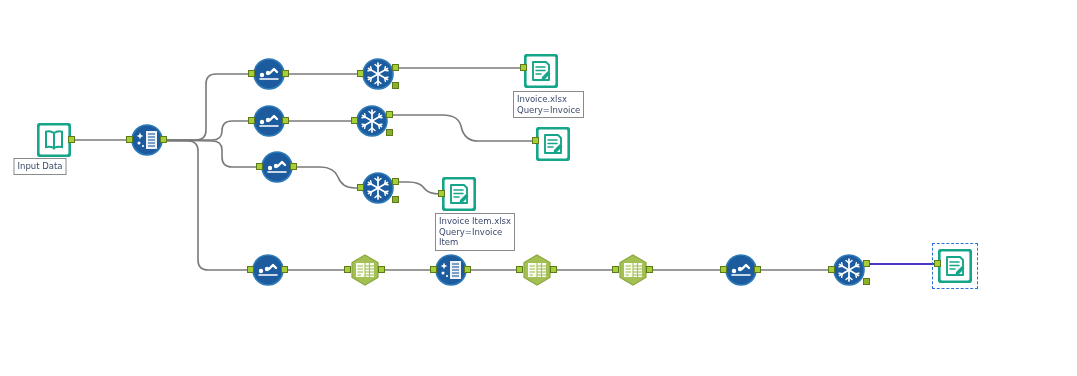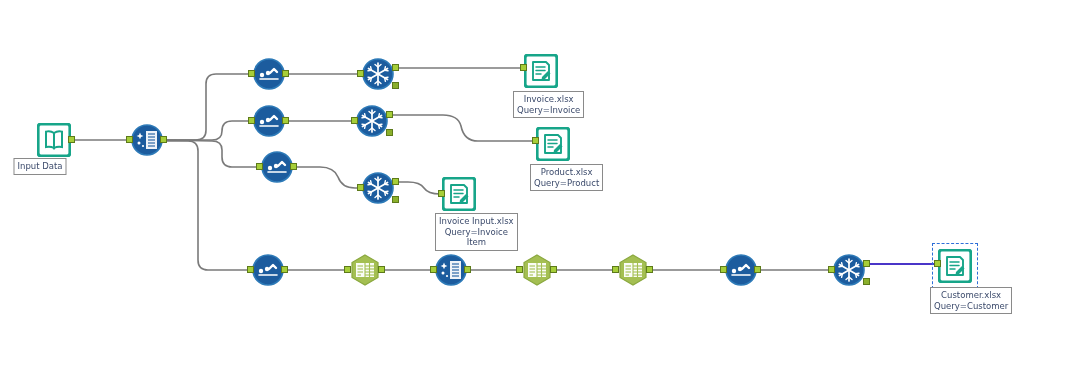--- a/index.html
+++ b/index.html
@@ -49,21 +49,21 @@
     background: #ffffff;
     border: 1px solid #8a8a8a;
     color: #3b4a6b;
     font-size: 8.5px;
     line-height: 10.5px;
     padding: 2px 3px 2px 3px;
     white-space: pre-line;
     transform: translate(-50%, 0);
     font-family: "DejaVu Sans", "Liberation Sans", sans-serif;
   }
-  .label.left-anchored { transform: translate(0, 0); text-align: center; }
+  .label.left-anchored { transform: translate(0, 0); }
 
   .selection-box {
     position: absolute;
     border: 1px dashed #2e6fd8;
     width: 46px;
     height: 46px;
     transform: translate(-23px, -23px);
     box-sizing: border-box;
   }
 </style>
@@ -479,21 +479,17 @@
         </g>
         <path d="M18,23 L24,17 L26.5,19.5 L20.5,25.5 L17.5,26 Z" fill="#17a589"></path>
       </g>
     </svg>
   </div>
   <div class="anchor" style="left:938px; top:264px;"></div>
 
   <div class="label" style="left:40px; top:158px;">Input Data</div>
   <div class="label left-anchored" style="left:513px; top:91px;">Invoice.xlsx
 Query=Invoice</div>
-  <div class="label left-anchored" style="left:530px; top:164px;">Product.xlsx
-Query=Product</div>
-  <div class="label left-anchored" style="left:435px; top:213px;">Invoice Input.xlsx
+  <div class="label left-anchored" style="left:435px; top:213px;">Invoice Item.xlsx
 Query=Invoice
 Item</div>
-  <div class="label left-anchored" style="left:930px; top:287px;">Customer.xlsx
-Query=Customer</div>
 
 </div>
 
 </body></html>

